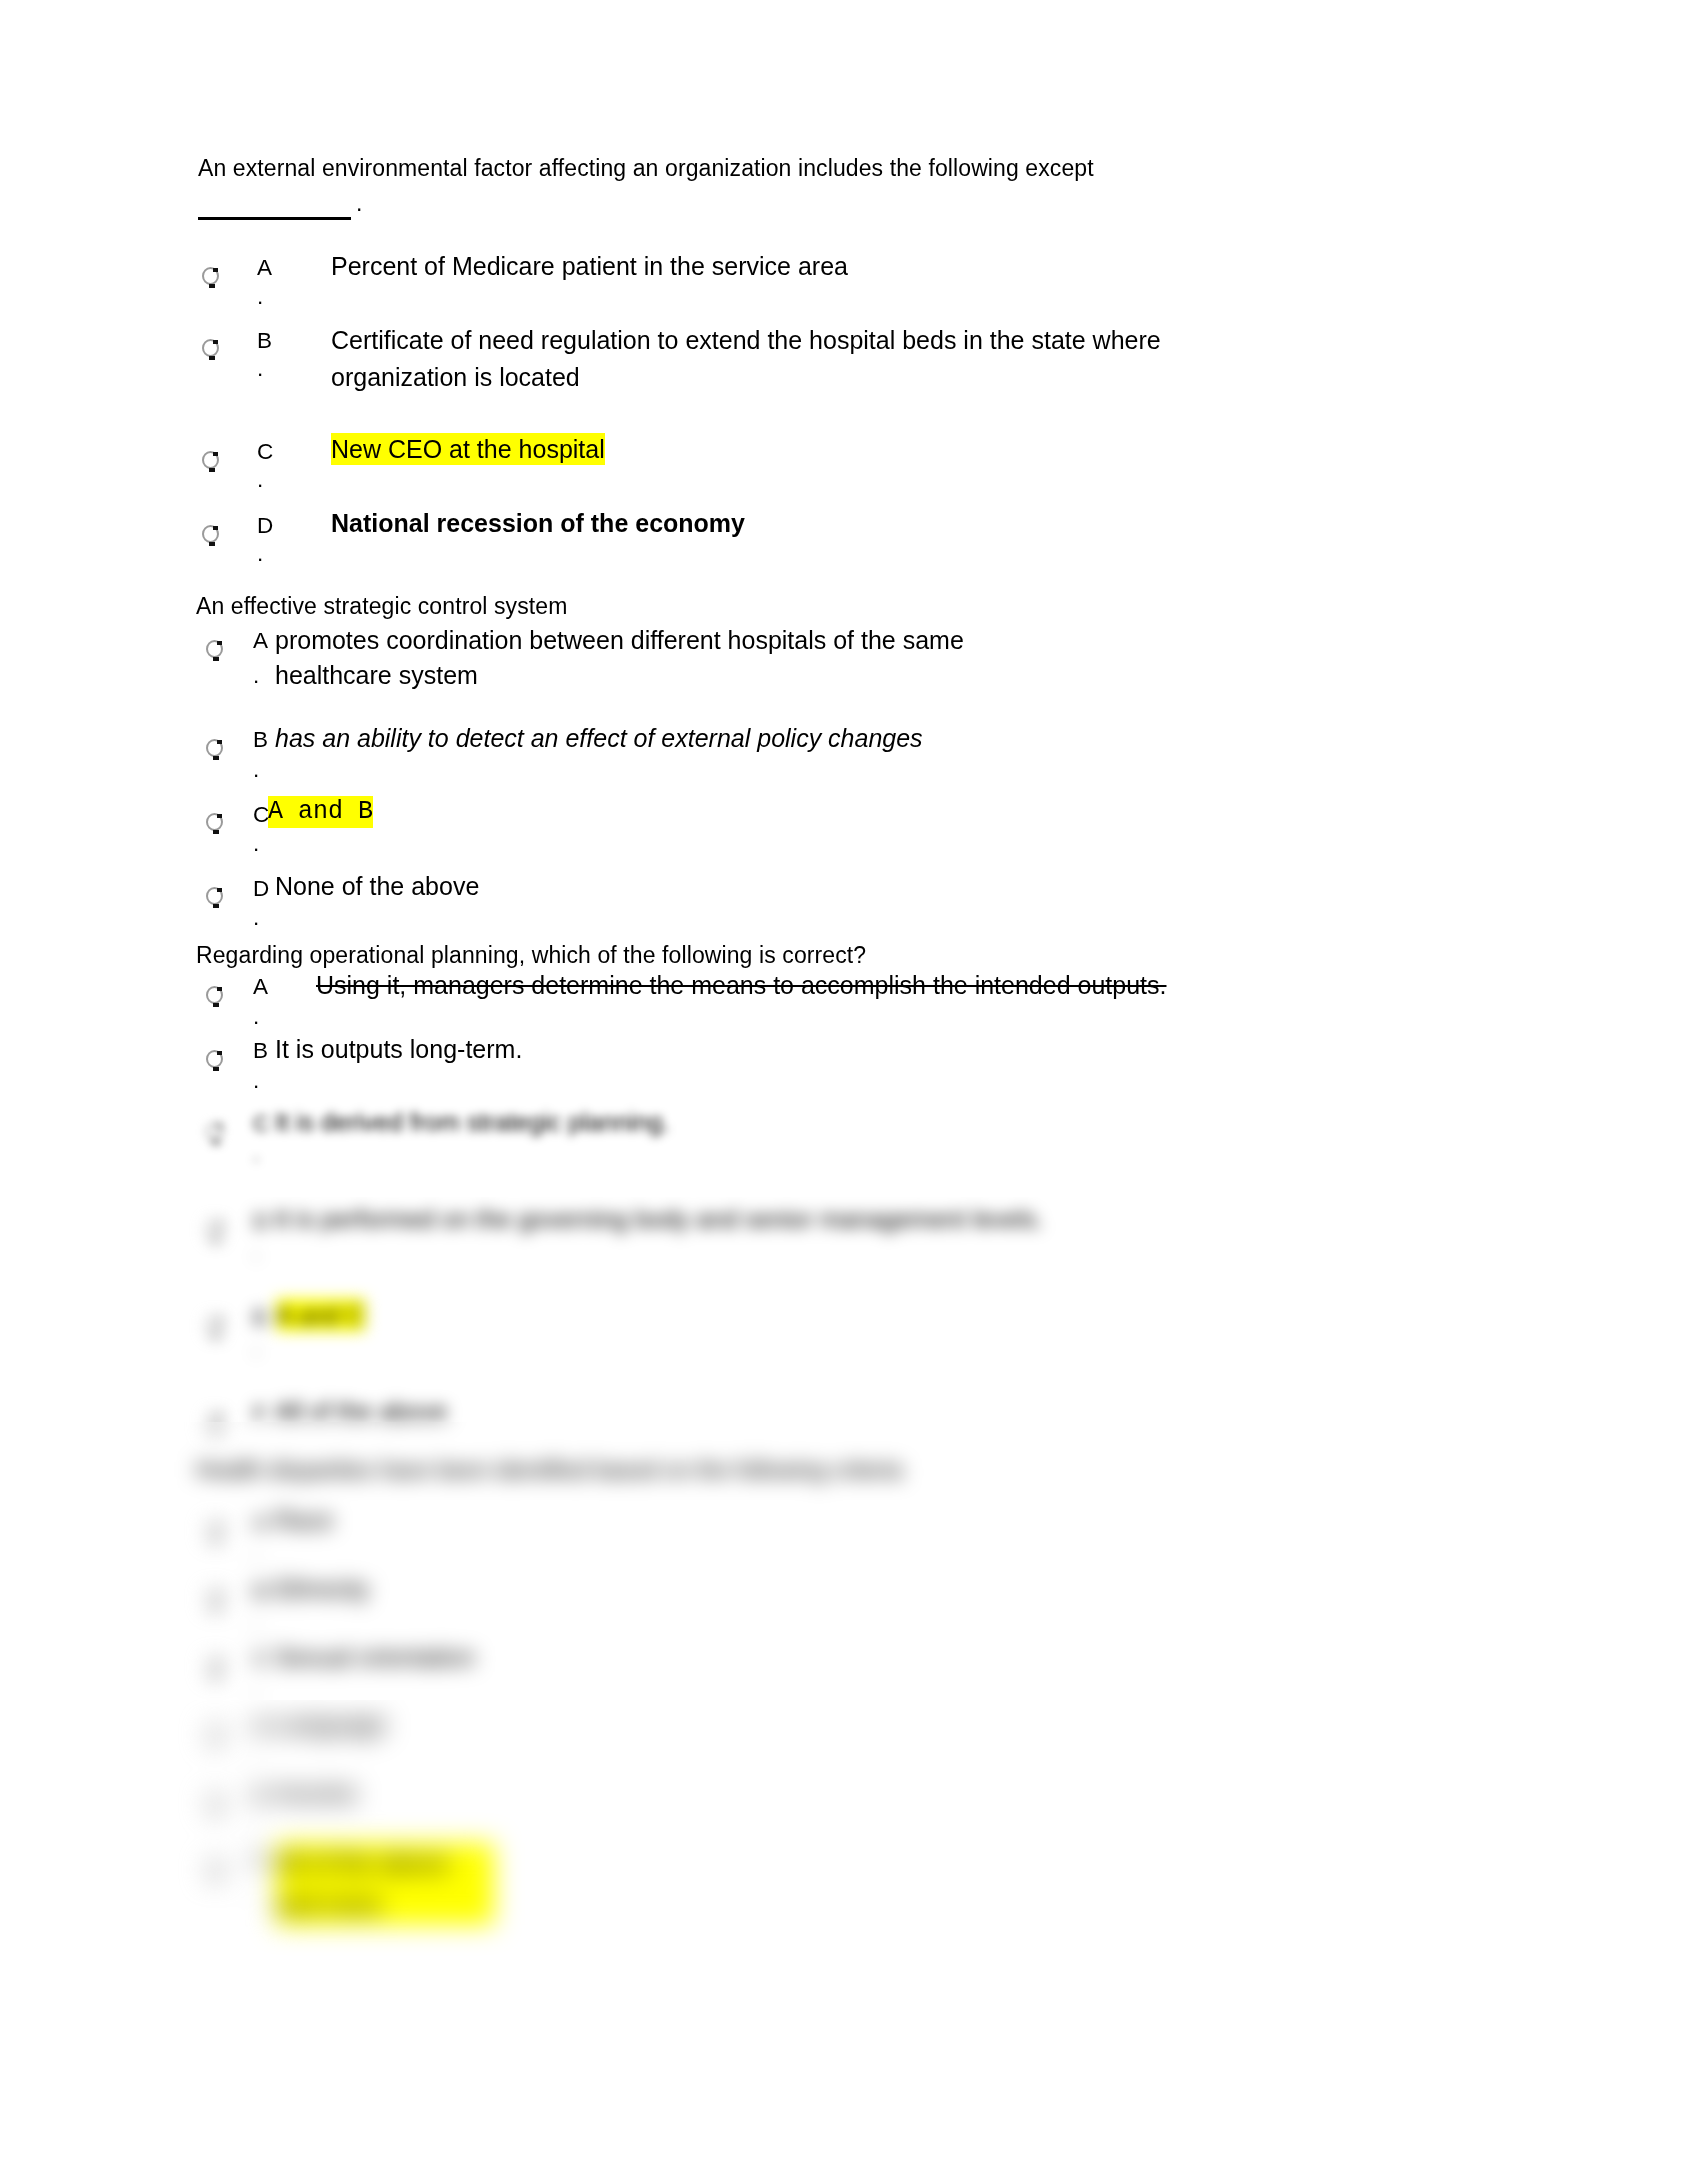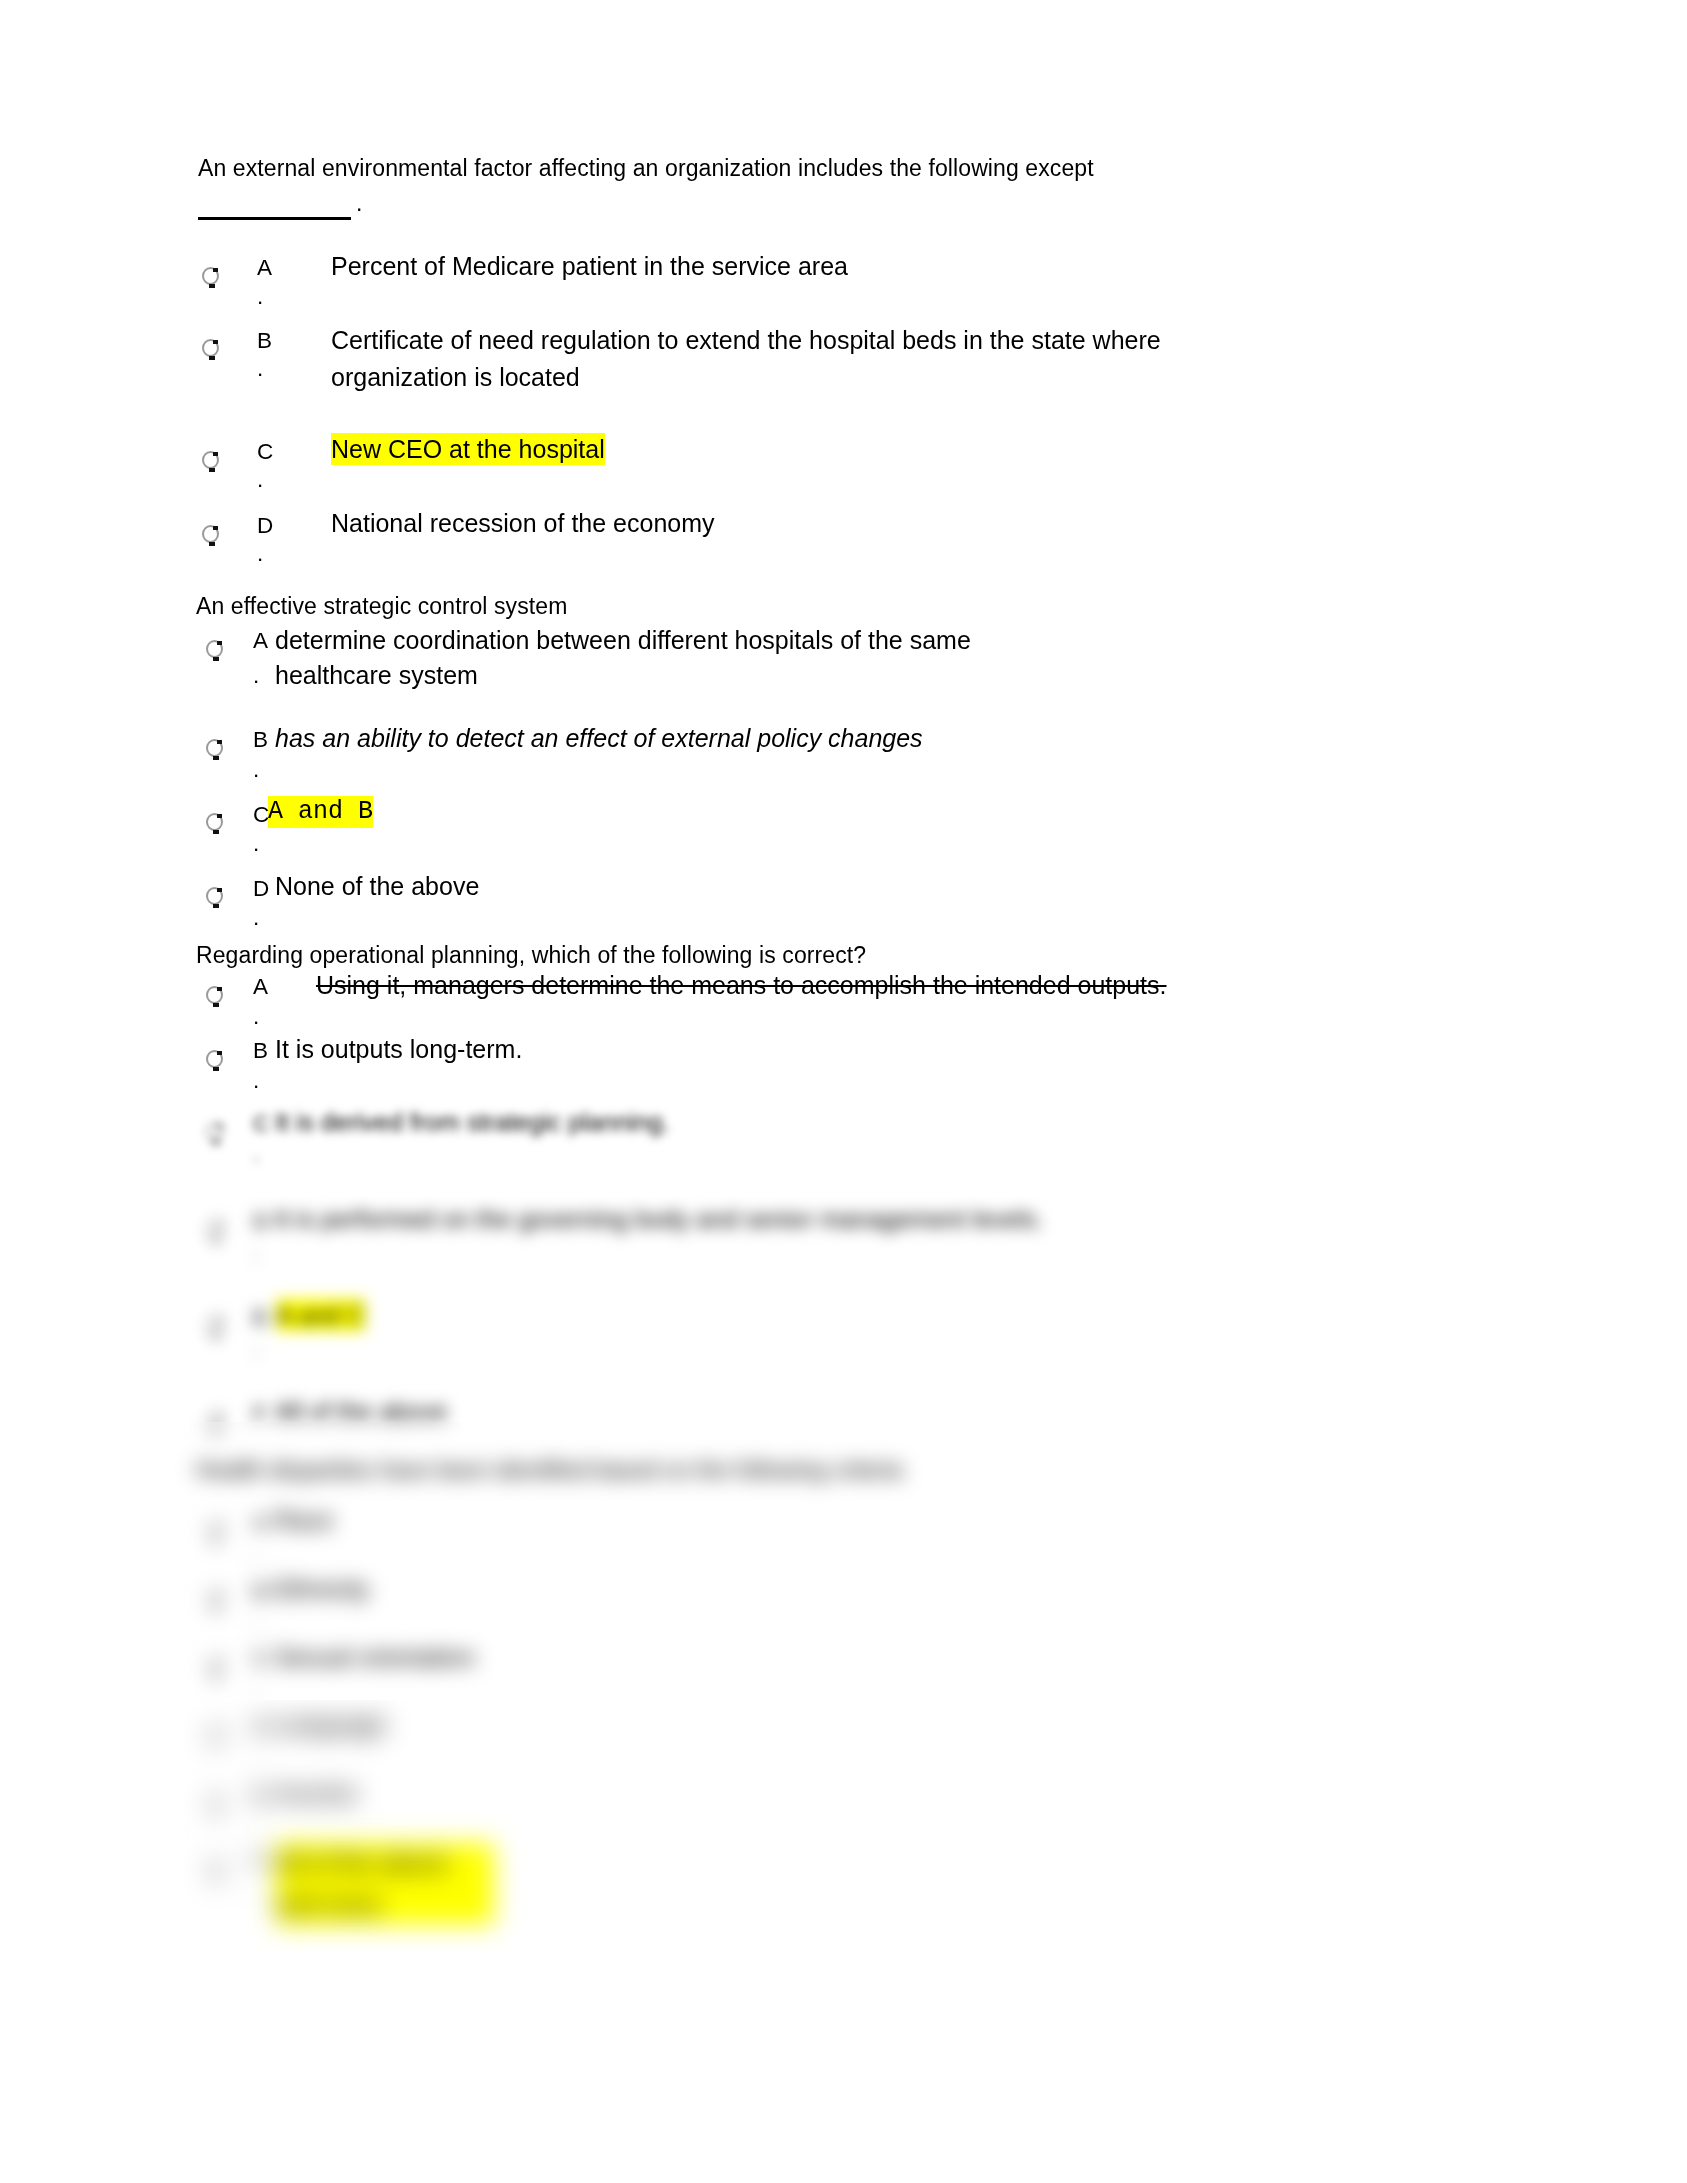--- a/index.html
+++ b/index.html
@@ -142,30 +142,30 @@
       <div class="otext narrow" style="left:331px; top:322px; line-height:37px;">Certificate of need regulation to extend the hospital beds in the state where organization is located</div>
 
       <div class="radio" style="left:202px; top:451px;"></div>
       <div class="olabel" style="left:257px; top:437px;">C</div>
       <div class="odot" style="left:257px; top:469px;">.</div>
       <div class="otext hl" style="left:331px; top:433px;">New CEO at the hospital</div>
 
       <div class="radio" style="left:202px; top:525px;"></div>
       <div class="olabel" style="left:257px; top:511px;">D</div>
       <div class="odot" style="left:257px; top:543px;">.</div>
-      <div class="otext" style="left:331px; top:507px;">National recession of the economy</div>
+      <div class="otext" style="left:331px; top:507px;font-weight:bold;">National recession of the economy</div>
     </div>
 
     <div class="q2">
       <div class="qtext" style="left:196px; top:589px;">An effective strategic control system</div>
 
       <div class="radio" style="left:206px; top:640px;"></div>
       <div class="inline-label" style="left:253px; top:625px;">A</div>
       <div class="odot" style="left:253px; top:665px;">.</div>
-      <div class="otext" style="left:275px; top:623px; width:744px; line-height:35px;">determine coordination between different hospitals of the same healthcare system</div>
+      <div class="otext" style="left:275px; top:623px; width:744px; line-height:35px;">promotes coordination between different hospitals of the same healthcare system</div>
 
       <div class="radio" style="left:206px; top:739px;"></div>
       <div class="inline-label" style="left:253px; top:724px;">B</div>
       <div class="odot" style="left:253px; top:759px;">.</div>
       <div class="otext" style="left:275px; top:722px;font-style:italic;">has an ability to detect an effect of external policy changes</div>
 
       <div class="radio" style="left:206px; top:813px;"></div>
       <div class="inline-label" style="left:253px; top:799px;">C</div>
       <div class="odot" style="left:253px; top:833px;">.</div>
       <div class="otext hl" style="left:268px; top:796px;font-family:Liberation Mono, monospace;">A and B</div>

